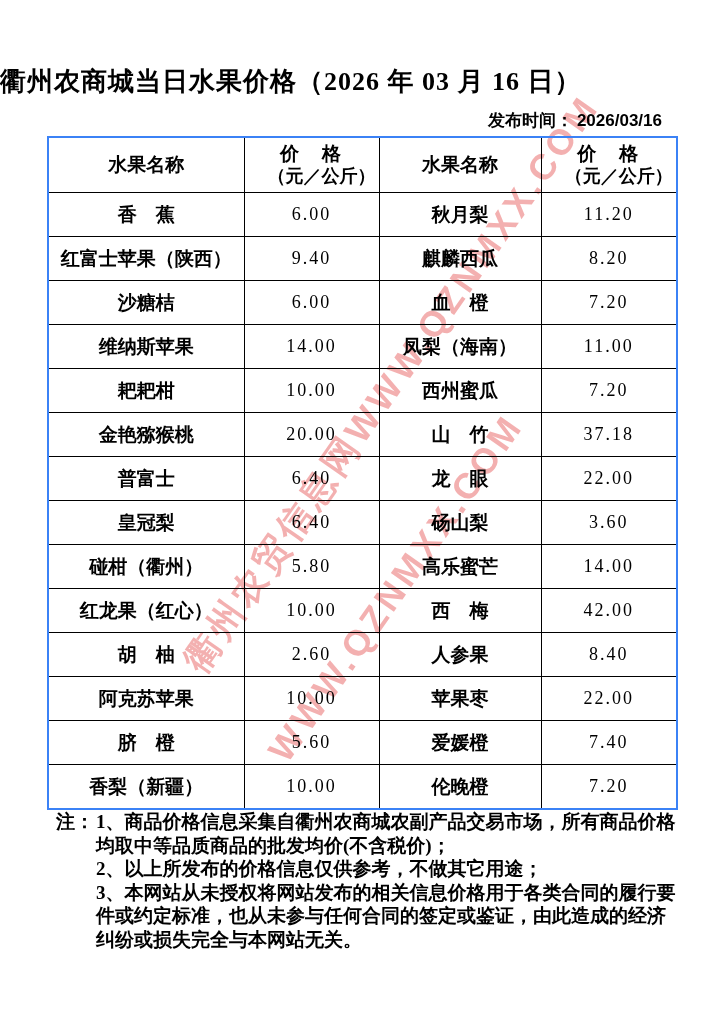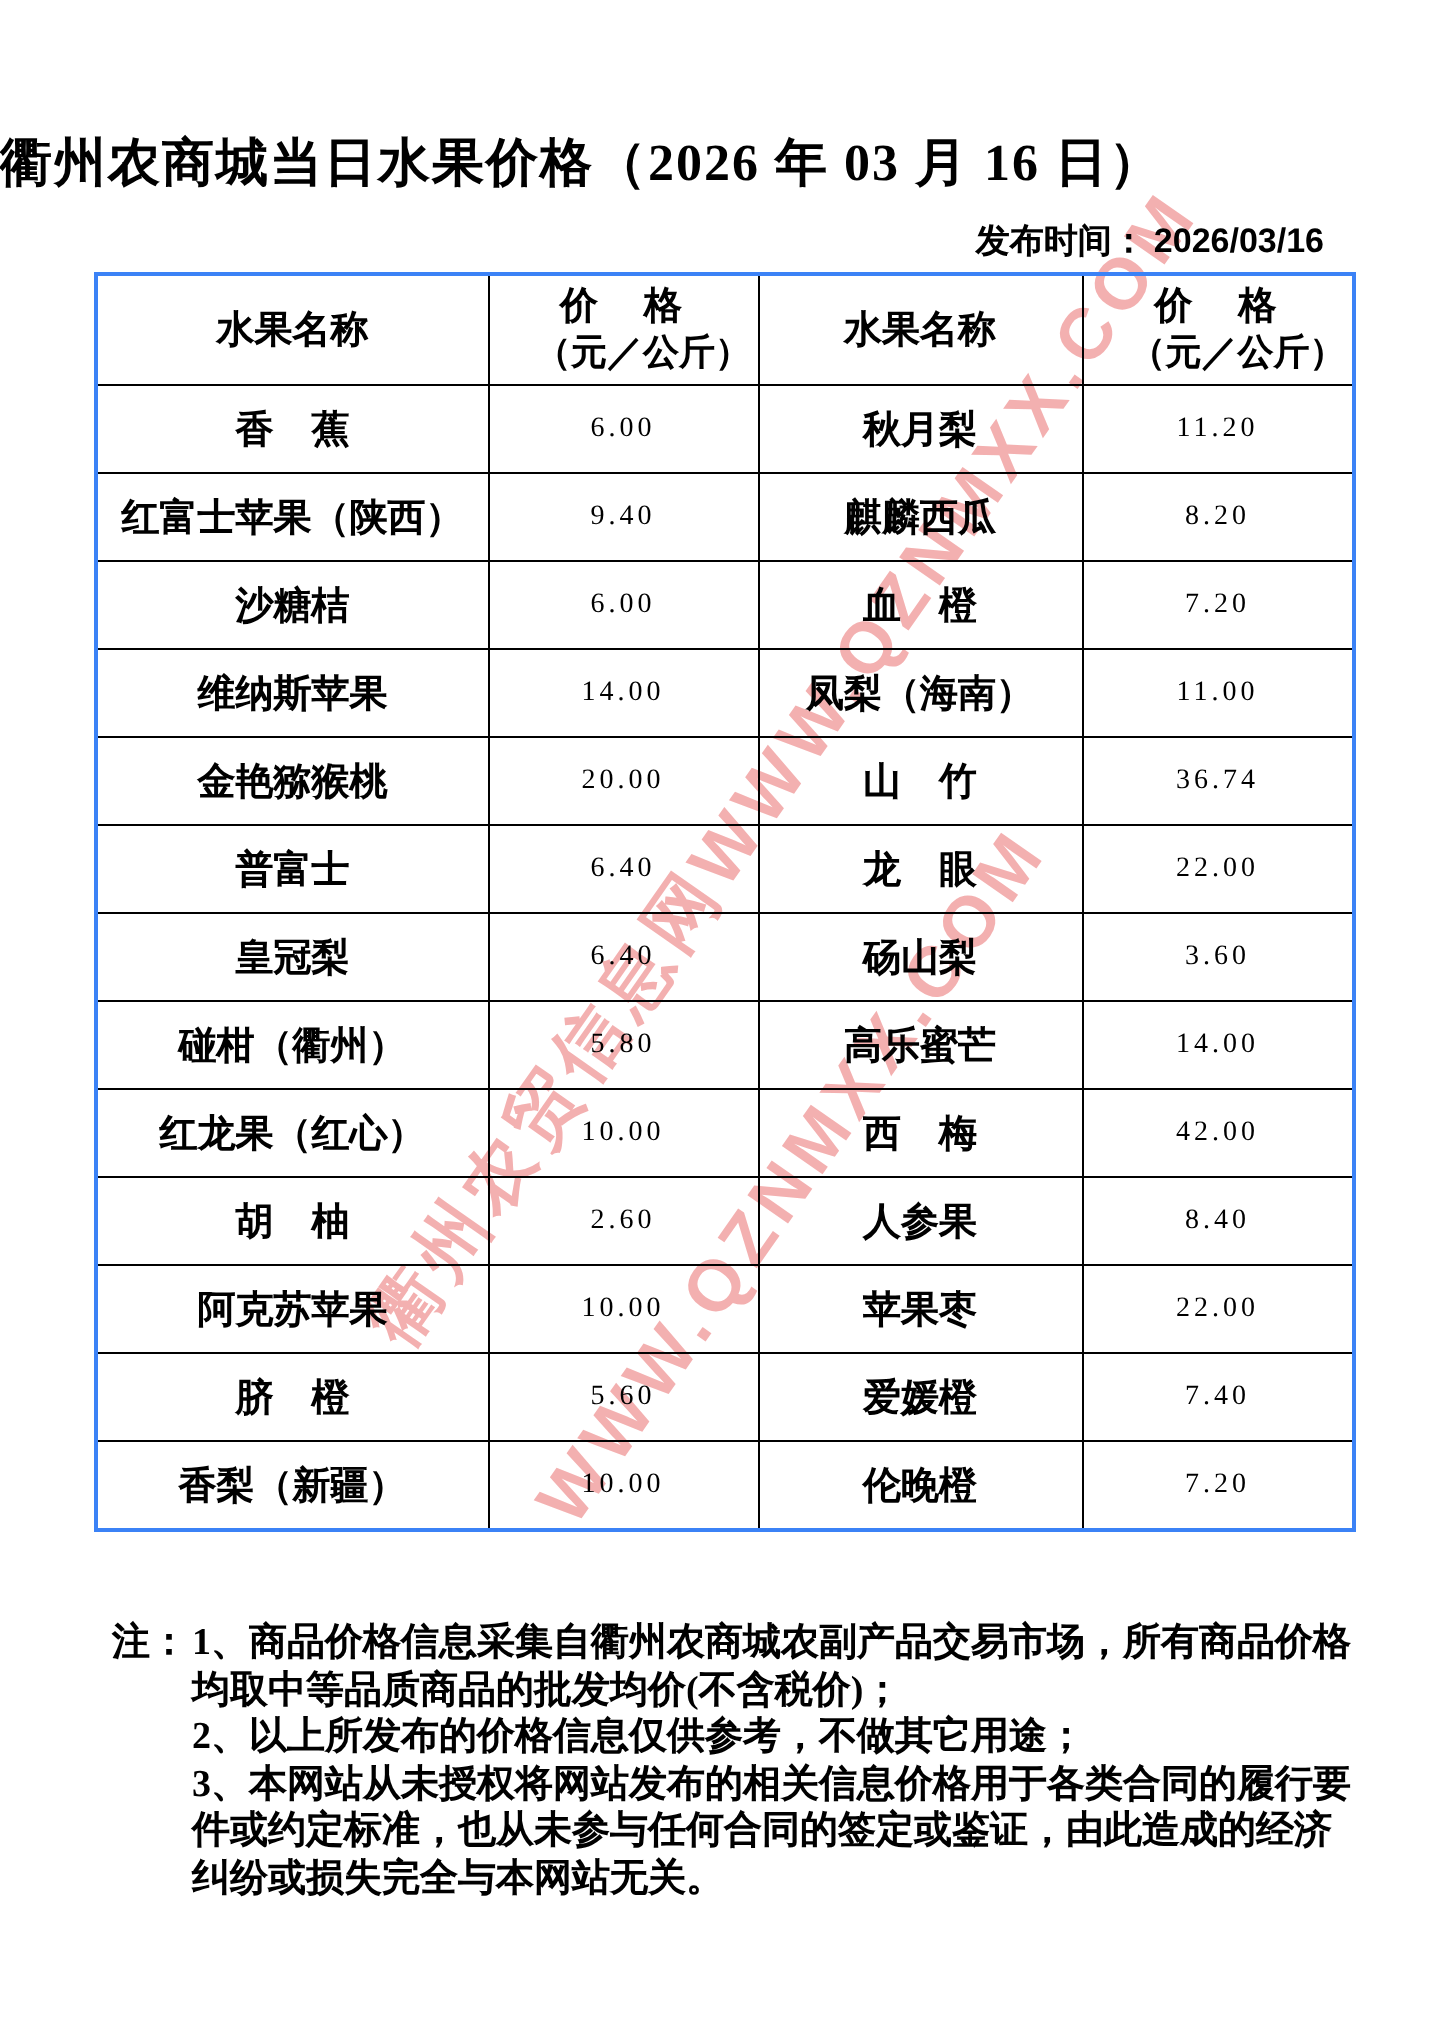--- a/index.html
+++ b/index.html
@@ -39,21 +39,21 @@
   }
   table.price-table th,table.price-table td{
     border:1px solid #000;text-align:center;vertical-align:middle;padding:0;
   }
   table.price-table{border:2px solid #3b82f6;}
   th.hdr{height:54px;font-size:19px;font-weight:bold;}
   th.hdr .unit{font-size:18px;font-weight:bold;line-height:1.2;margin-left:20px;}
   th.hdr .plabel{line-height:1.2;letter-spacing:2px;}
   td{height:43px;font-family:Liberation Serif, serif;}
   td.name{font-size:19px;font-weight:bold;}
-  td.price{font-size:14px;letter-spacing:2px;}
+  td.price{font-size:18px;letter-spacing:2px;}
 
   
   .notes{
     position:absolute;left:56px;top:810px;width:622px;z-index:2;
     display:flex;font-size:19px;font-weight:bold;line-height:23.5px;
   }
   .notes-prefix{flex:0 0 40px;}
   .notes-items{flex:1 1 auto;}
 </style>
 </head>
@@ -108,24 +108,30 @@
         <td class="name">血　橙</td>
         <td class="price">7.20</td>
       </tr>
       <tr>
         <td class="name">维纳斯苹果</td>
         <td class="price">14.00</td>
         <td class="name">凤梨（海南）</td>
         <td class="price">11.00</td>
       </tr>
       <tr>
+        <td class="name">耙耙柑</td>
+        <td class="price">10.00</td>
+        <td class="name">西州蜜瓜</td>
+        <td class="price">7.20</td>
+      </tr>
+      <tr>
         <td class="name">金艳猕猴桃</td>
         <td class="price">20.00</td>
         <td class="name">山　竹</td>
-        <td class="price">36.74</td>
+        <td class="price">37.18</td>
       </tr>
       <tr>
         <td class="name">普富士</td>
         <td class="price">6.40</td>
         <td class="name">龙　眼</td>
         <td class="price">22.00</td>
       </tr>
       <tr>
         <td class="name">皇冠梨</td>
         <td class="price">6.40</td>

